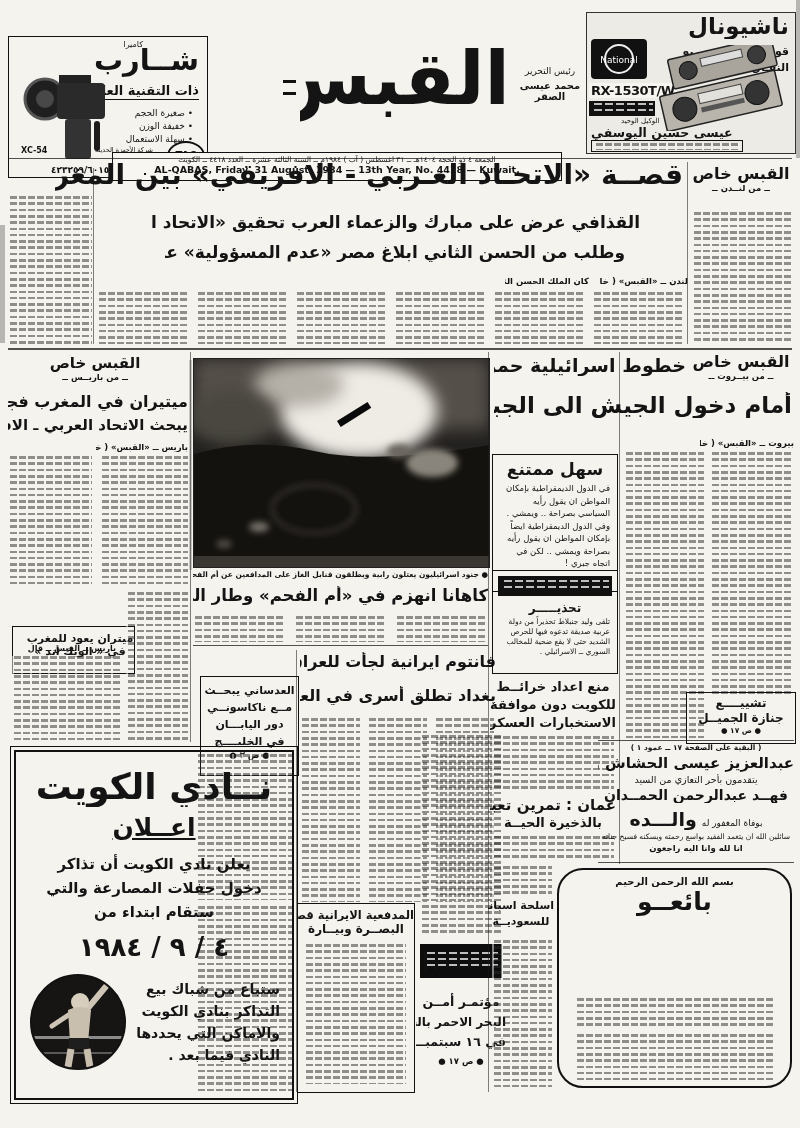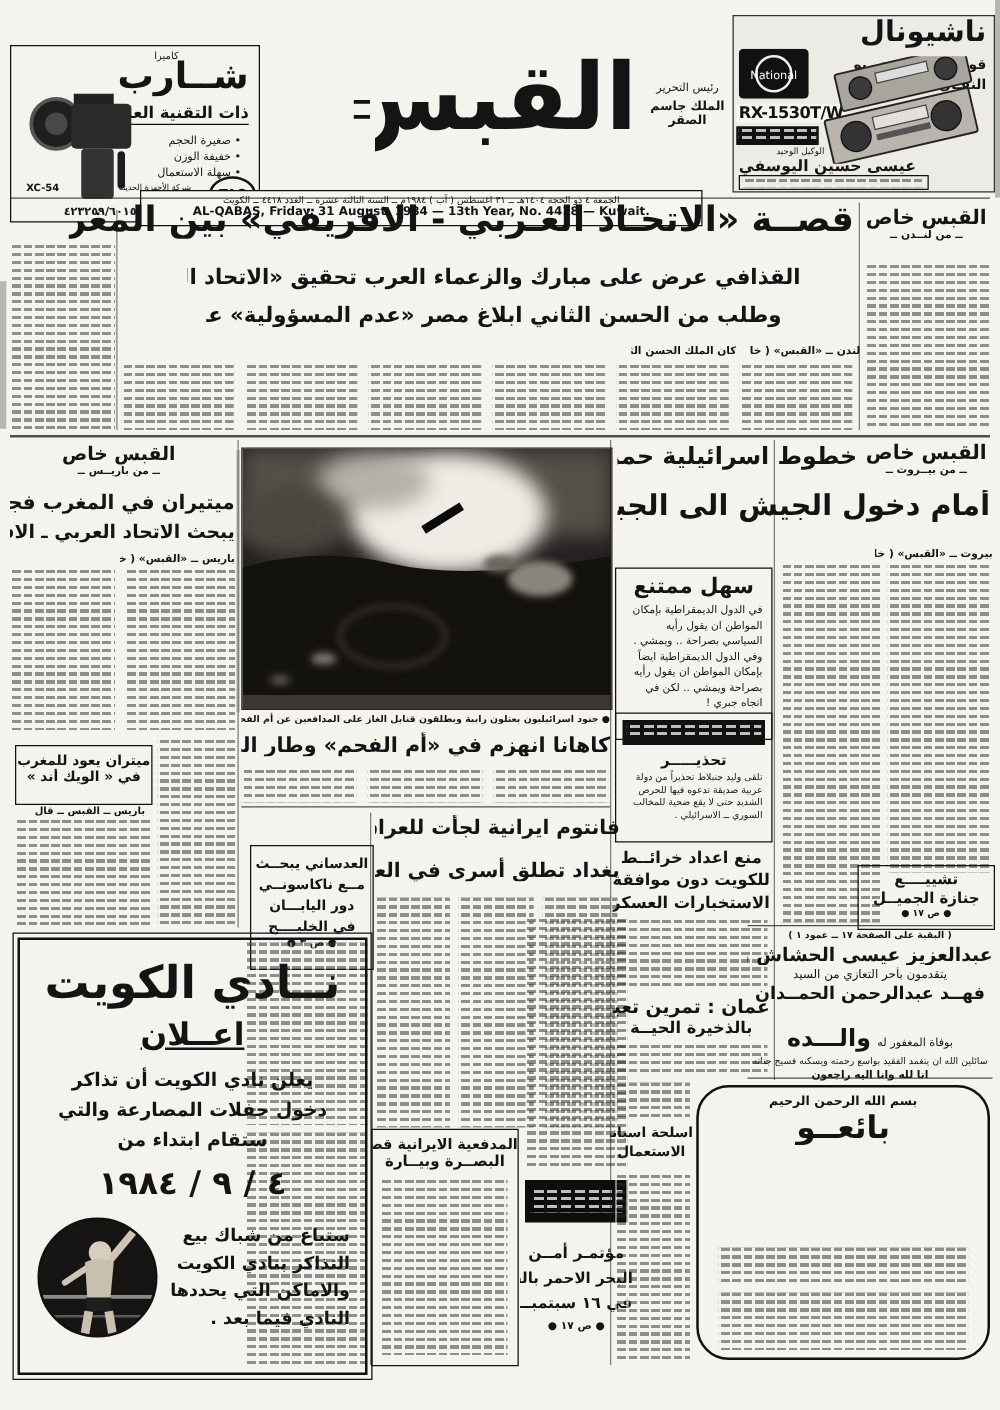--- a/index.html
+++ b/index.html
@@ -83,21 +83,21 @@
     <div class="abs x nw" style="left:4px;bottom:13px;font-size:12.5px;">عيسى حسين اليوسفي</div>
     <div class="abs" style="left:4px;bottom:1px;width:150px;height:10px;border:1px solid #111;">
       <div class="ph" style="left:2px;top:2px;right:2px;bottom:1px;"></div>
     </div>
   </div>
 
   <div class="abs" style="left:283px;top:80px;width:13px;height:9px;border-top:3px solid #111;border-bottom:3px solid #111;"></div>
   <div class="abs x ctr nw" style="left:300px;top:34px;width:210px;font-size:74px;line-height:88px;letter-spacing:-2px;">القبس</div>
   <div class="abs ctr" style="left:510px;top:66px;width:80px;">
     <div style="font-size:9px;">رئيس التحرير</div>
-    <div class="b" style="font-size:10px;margin-top:4px;">الملك جاسم الصقر</div>
+    <div class="b" style="font-size:10px;margin-top:4px;">محمد عيسى الصقر</div>
   </div>
   <div class="abs box ctr" style="left:112px;top:126px;width:448px;height:27px;background:#f8f6f1;">
     <div class="nw" style="font-size:7.5px;margin-top:2px;">الجمعة ٤ ذو الحجة ١٤٠٤هـ ــ ٣١ اغسطس ( آب ) ١٩٨٤م ــ السنة الثالثة عشرة ــ العدد ٤٤١٨ ــ الكويت</div>
     <div class="b nw" style="font-size:9.5px;direction:ltr;">AL-QABAS, Friday, 31 August, 1984 — 13th Year, No. 4418 — Kuwait.</div>
   </div>
   <div class="hr" style="left:8px;top:158px;width:784px;"></div>
 
   <div class="abs ctr" style="left:688px;top:164px;width:106px;">
     <div class="kicker-t nw">القبس خاص</div>
     <div class="kicker-f nw">ــ من لنــدن ــ</div>
@@ -122,21 +122,21 @@
 
   <div class="abs ctr" style="left:28px;top:354px;width:134px;">
     <div class="kicker-t nw" style="font-size:15px;">القبس خاص</div>
     <div class="kicker-f nw">ــ من باريــس ــ</div>
   </div>
   <div class="abs x ctr nw" style="left:8px;top:392px;width:180px;font-size:16px;">ميتيران في المغرب فجــأة</div>
   <div class="abs x ctr nw" style="left:8px;top:416px;width:180px;font-size:15px;">يبحث الاتحاد العربي ـ الافريقي</div>
   <div class="abs b nw" style="left:96px;top:442px;width:92px;font-size:8.5px;">باريس ــ «القبس» ( خاص ) :</div>
   <div class="ph" style="left:8px;top:456px;width:84px;height:128px;"></div>
   <div class="ph" style="left:100px;top:456px;width:88px;height:128px;"></div>
-  <div class="abs box ctr" style="left:12px;top:570px;width:108px;height:46px;">
+  <div class="abs box ctr" style="left:12px;top:600px;width:108px;height:46px;padding-left:13px;">
     <div class="b nw" style="font-size:11px;margin-top:5px;">ميتران يعود للمغرب</div>
     <div class="b nw" style="font-size:11px;">في « الويك أند »</div>
   </div>
   <div class="abs b nw" style="left:16px;top:644px;width:100px;font-size:8px;">باريس ــ القبس ــ قال</div>
   <div class="ph" style="left:12px;top:656px;width:108px;height:84px;"></div>
   <div class="ph" style="left:126px;top:592px;width:62px;height:148px;"></div>
   <div class="vr" style="left:190px;top:352px;height:390px;"></div>
 
   <div class="abs" style="left:193px;top:358px;width:295px;height:208px;border:1px solid #222;">
     <svg width="295" height="208" viewBox="0 0 295 208" preserveAspectRatio="none">
@@ -229,21 +229,21 @@
 
   <div class="abs ctr" style="left:490px;top:796px;width:126px;">
     <div class="x nw" style="font-size:15px;line-height:18px;">عمان : تمرين تعبوي</div>
     <div class="x nw" style="font-size:13px;line-height:18px;">بالذخيرة الحيــة</div>
   </div>
   <div class="ph" style="left:492px;top:836px;width:122px;height:24px;"></div>
 
   <div class="ph" style="left:492px;top:866px;width:60px;height:28px;"></div>
   <div class="abs ctr" style="left:488px;top:898px;width:66px;">
     <div class="b nw" style="font-size:11px;line-height:16px;">اسلحة اسبانية</div>
-    <div class="b nw" style="font-size:11px;line-height:16px;">الاستعمال</div>
+    <div class="b nw" style="font-size:11px;line-height:16px;">للسعوديــة</div>
   </div>
   <div class="ph" style="left:492px;top:940px;width:60px;height:150px;"></div>
 
   <div class="abs ctr" style="left:688px;top:352px;width:106px;">
     <div class="kicker-t nw">القبس خاص</div>
     <div class="kicker-f nw">ــ من بيــروت ــ</div>
   </div>
   <div class="abs x ctr nw" style="left:494px;top:354px;width:192px;font-size:19px;">خطوط اسرائيلية حمراء</div>
   <div class="abs x ctr nw" style="left:494px;top:392px;width:298px;font-size:23px;">أمام دخول الجيش الى الجبل</div>
   <div class="abs b nw" style="left:700px;top:438px;width:94px;font-size:8.5px;">بيروت ــ «القبس» ( خاص ) :</div>
@@ -255,21 +255,21 @@
     <div class="x nw" style="font-size:12px;line-height:15px;">جنازة الجميــل</div>
     <div class="pgref" style="font-size:7.5px;">● ص ١٧ ●</div>
   </div>
 
   <div class="hr" style="left:598px;top:740px;width:196px;"></div>
   <div class="abs b ctr nw" style="left:598px;top:743px;width:196px;font-size:7.5px;">( البقية على الصفحة ١٧ ــ عمود ١ )</div>
   <div class="abs ctr" style="left:598px;top:754px;width:196px;">
     <div class="x nw" style="font-size:15px;">عبدالعزيز عيسى الحشاش وعائلته</div>
     <div class="nw" style="font-size:9.5px;margin-top:2px;">يتقدمون بأحر التعازي من السيد</div>
     <div class="x nw" style="font-size:14px;margin-top:2px;">فهــد عبدالرحمن الحمــدان</div>
-    <div class="nw" style="margin-top:17px;">
+    <div class="nw" style="margin-top:5px;">
       <span style="font-size:9px;">بوفاة المغفور له</span>
       <span class="x" style="font-size:19px;">والـــده</span>
     </div>
     <div class="nw" style="font-size:7.5px;margin-top:2px;">سائلين الله ان يتغمد الفقيد بواسع رحمته ويسكنه فسيح جناته</div>
     <div class="b nw" style="font-size:8.5px;margin-top:2px;">انا لله وانا اليه راجعون</div>
   </div>
   <div class="hr" style="left:598px;top:862px;width:196px;"></div>
 
   <div class="abs" style="left:10px;top:746px;width:288px;height:358px;border:1.5px solid #111;padding:3px;box-sizing:border-box;">
     <div style="border:2.5px solid #111;height:100%;box-sizing:border-box;text-align:center;">

